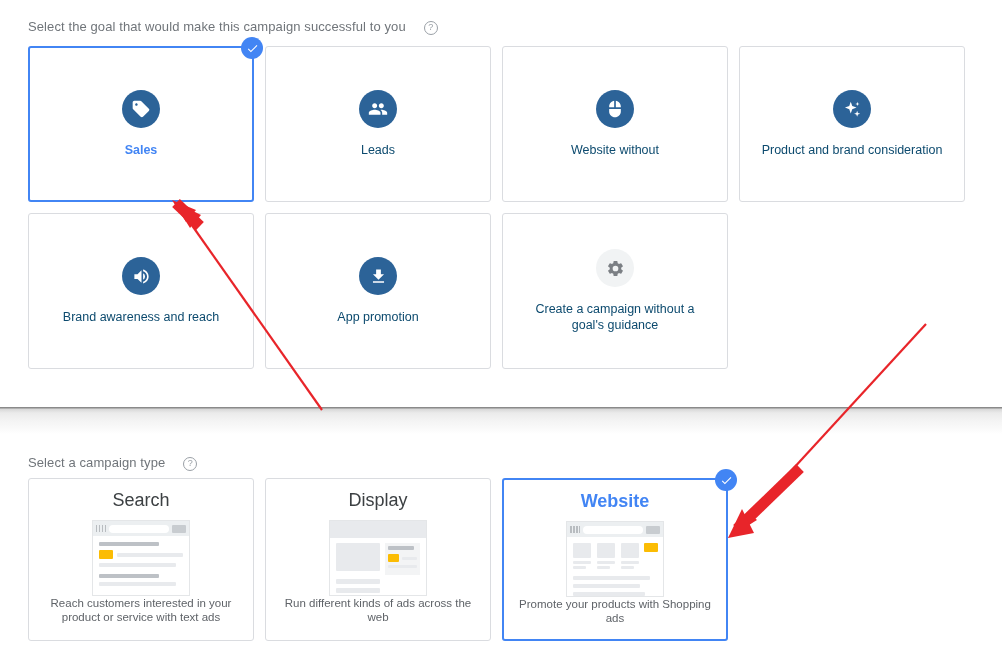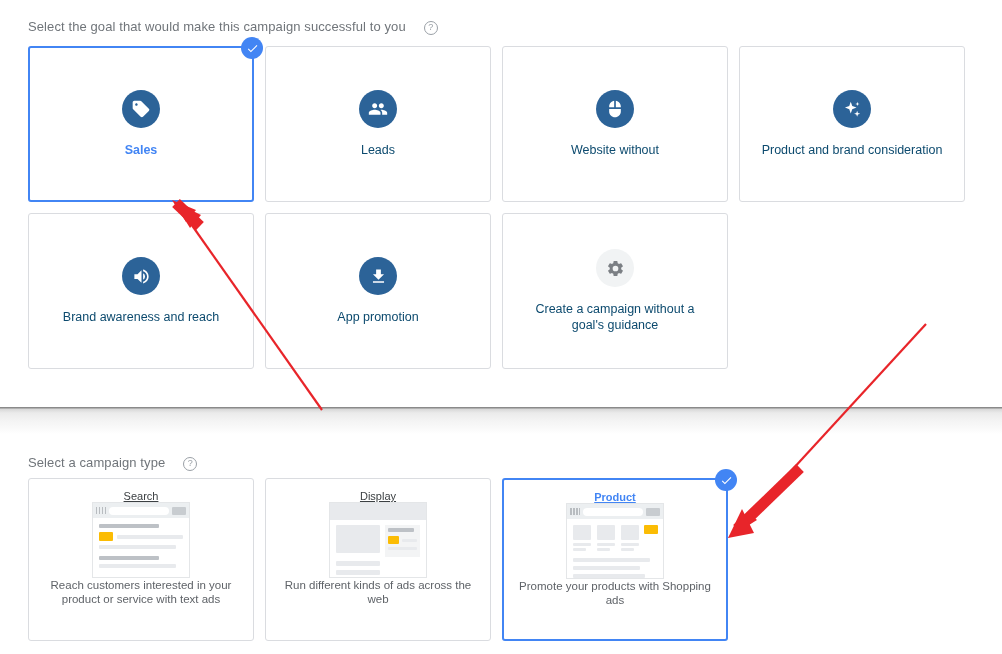--- a/index.html
+++ b/index.html
@@ -138,24 +138,23 @@
     border-radius: 3px;
     display: flex;
     flex-direction: column;
     align-items: center;
     box-sizing: border-box;
     padding-top: 11px;
     cursor: pointer;
   }
   .type-card.selected { border: 2px solid #4285f4; }
   .type-title {
-    font-size: 11px;
+    font-size: 18px;
     color: #3c4043;
-    margin-bottom: 0;
-    text-decoration: underline;
+    margin-bottom: 9px;
   }
   .type-card.selected .type-title {
     color: #4285f4;
     font-weight: bold;
   }
   .type-desc {
     font-size: 11.5px;
     color: #5f6368;
     text-align: center;
     line-height: 14px;
@@ -373,21 +372,21 @@
     </div>
     <div class="type-desc">Run different kinds of ads across the web</div>
   </div>
 
   <div class="type-card selected">
     <div class="check-badge">
       <svg width="13" height="13" viewBox="0 0 24 24">
           <path d="M9 16.2 4.8 12l-1.4 1.4L9 19 21 7l-1.4-1.4z" fill="#fff"></path>
         </svg>
     </div>
-    <div class="type-title">Product</div>
+    <div class="type-title">Website</div>
     <div class="mock">
       <div class="mock-bar">
         <span class="mock-logo"></span>
         <span class="mock-input"></span>
         <span class="mock-btn"></span>
       </div>
       <div class="shop-thumbs">
         <div class="shop-col">
           <div class="thumb"></div>
           <div class="ln" style="width:100%"></div>

